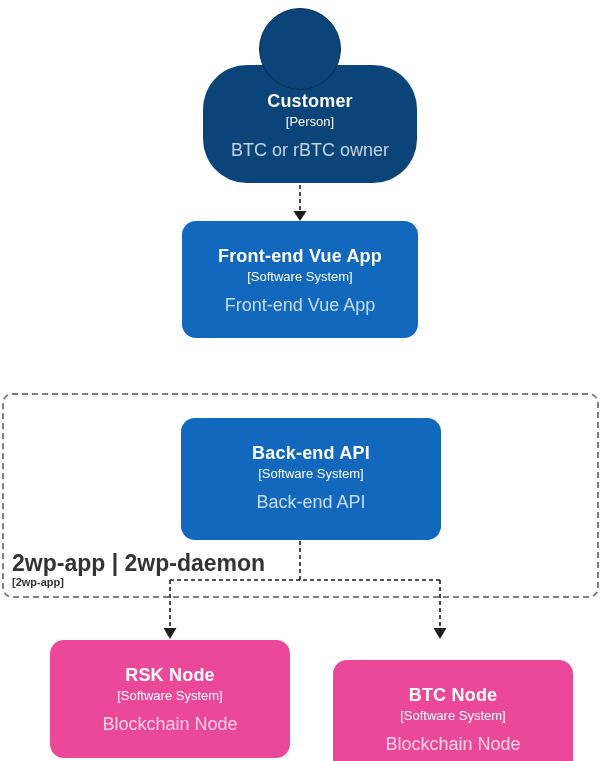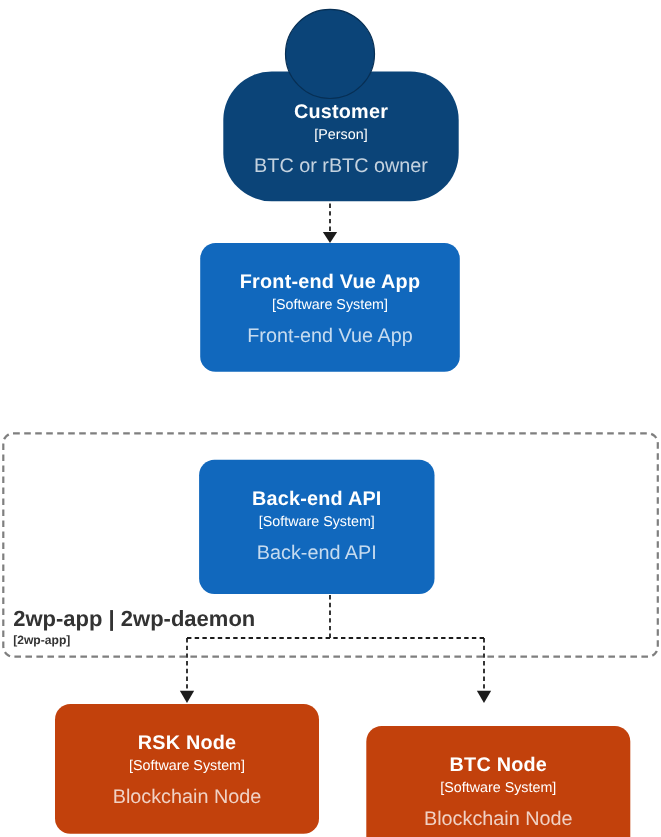--- a/index.html
+++ b/index.html
@@ -22,38 +22,38 @@
     color:#ffffff;text-align:center;box-sizing:border-box;
     display:flex;flex-direction:column;align-items:center;padding-top:25px;
   }
   
   .sysbox{
     position:absolute;border-radius:14px;color:#ffffff;text-align:center;
     box-sizing:border-box;display:flex;flex-direction:column;align-items:center;
     padding-top:24px;z-index:2;
   }
   .blue{background:#1168bd;}
-  .gray{background:#c2410c;}
+  .gray{background:#ec4899;}
   .box-frontend{left:182px;top:221px;width:236px;height:117px;}
-  .box-backend{left:181px;top:418px;width:214px;height:122px;}
+  .box-backend{left:181px;top:418px;width:260px;height:122px;}
   .box-rsk{left:50px;top:640px;width:240px;height:118px;}
   .box-btc{left:333px;top:640px;width:240px;height:118px;margin-top:20px;}
   .title{font-weight:bold;font-size:18px;line-height:22px;letter-spacing:.2px;}
   .meta{font-size:13px;line-height:16px;margin-top:2px;}
   .desc{font-size:18px;line-height:16px;margin-top:12px;color:rgba(255,255,255,0.76);}
   
   .boundary{
     position:absolute;left:2px;top:393px;width:593px;height:201px;
     border:2px dashed #7f7f7f;border-radius:10px;box-sizing:content-box;
     z-index:0;background:transparent;
   }
   .boundary-label{
     position:absolute;left:12px;top:553px;z-index:2;color:#333333;
   }
-  .boundary-title{font-weight:bold;font-size:20px;line-height:20px;}
+  .boundary-title{font-weight:bold;font-size:23px;line-height:20px;}
   .boundary-meta{font-size:11px;line-height:13px;margin-top:3px;font-weight:bold;}
   
   .connectors{position:absolute;left:0;top:0;z-index:3;pointer-events:none;}
 </style>
 </head>
 <body>
 
 <div id="canvas">
 
   <div class="person-body">

